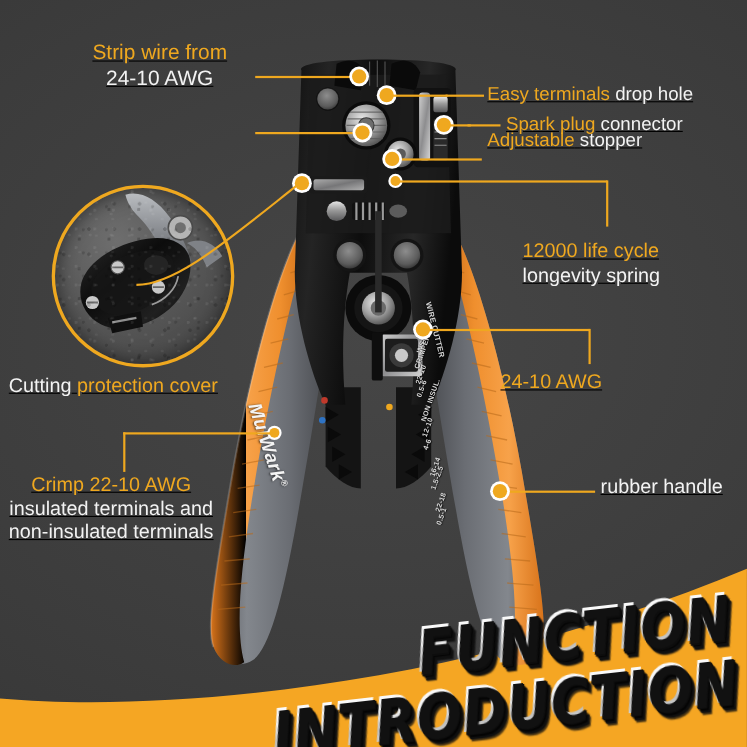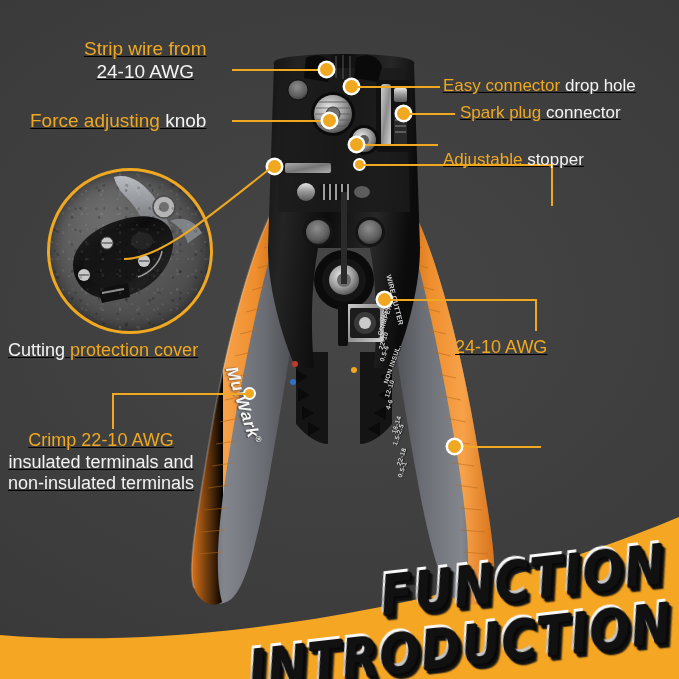--- a/index.html
+++ b/index.html
@@ -415,46 +415,47 @@
 
   <div class="dot sm" style="left:245px; top:389px;"></div>
   <div class="lead h" style="left:112px; top:393px; width:138px;"></div>
   <div class="lead v" style="left:112px; top:393px; height:36px;"></div>
 
   <div class="callout t-center" style="left:84px; top:38px; font-size:19px;">
     <span class="ln or">Strip wire from</span>
     <span class="ln wh">24-10 AWG</span>
   </div>
 
-  <div class="callout" style="left:30px; top:110px; font-size:19px;">
-    <span class="or">Force adjusting</span>
-    <span class="wh">knob</span>
-  </div>
 
   <div class="callout" style="left:443px; top:76px; font-size:17px;">
-    <span class="or">Easy connector</span>
+    <span class="or">Easy terminals</span>
     <span class="wh">drop hole</span>
   </div>
 
   <div class="callout" style="left:460px; top:103px; font-size:17px;">
     <span class="or">Spark plug</span>
     <span class="wh">connector</span>
   </div>
 
-  <div class="callout" style="left:443px; top:150px; font-size:17px;">
+  <div class="callout" style="left:443px; top:118px; font-size:17px;">
     <span class="or">Adjustable</span>
     <span class="wh">stopper</span>
   </div>
 
+  <div class="callout t-left" style="left:475px; top:218px; font-size:18px;">
+    <span class="ln or">12000 life cycle</span>
+    <span class="ln wh">longevity spring</span>
+  </div>
 
   <div class="callout t-center" style="left:455px; top:337px; font-size:18px;">
     <span class="ln or">24-10 AWG</span>
   </div>
 
   <div class="callout t-center" style="left:546px; top:432px; font-size:18px;">
+    <span class="ln wh">rubber handle</span>
   </div>
 
   <div class="callout" style="left:8px; top:340px; font-size:18px;">
     <span class="wh">Cutting</span>
     <span class="or">protection cover</span>
   </div>
 
   <div class="callout t-center" style="left:8px; top:430px; font-size:18px;">
     <span class="ln or">Crimp 22-10 AWG</span>
     <span class="ln wh">insulated terminals and</span>

